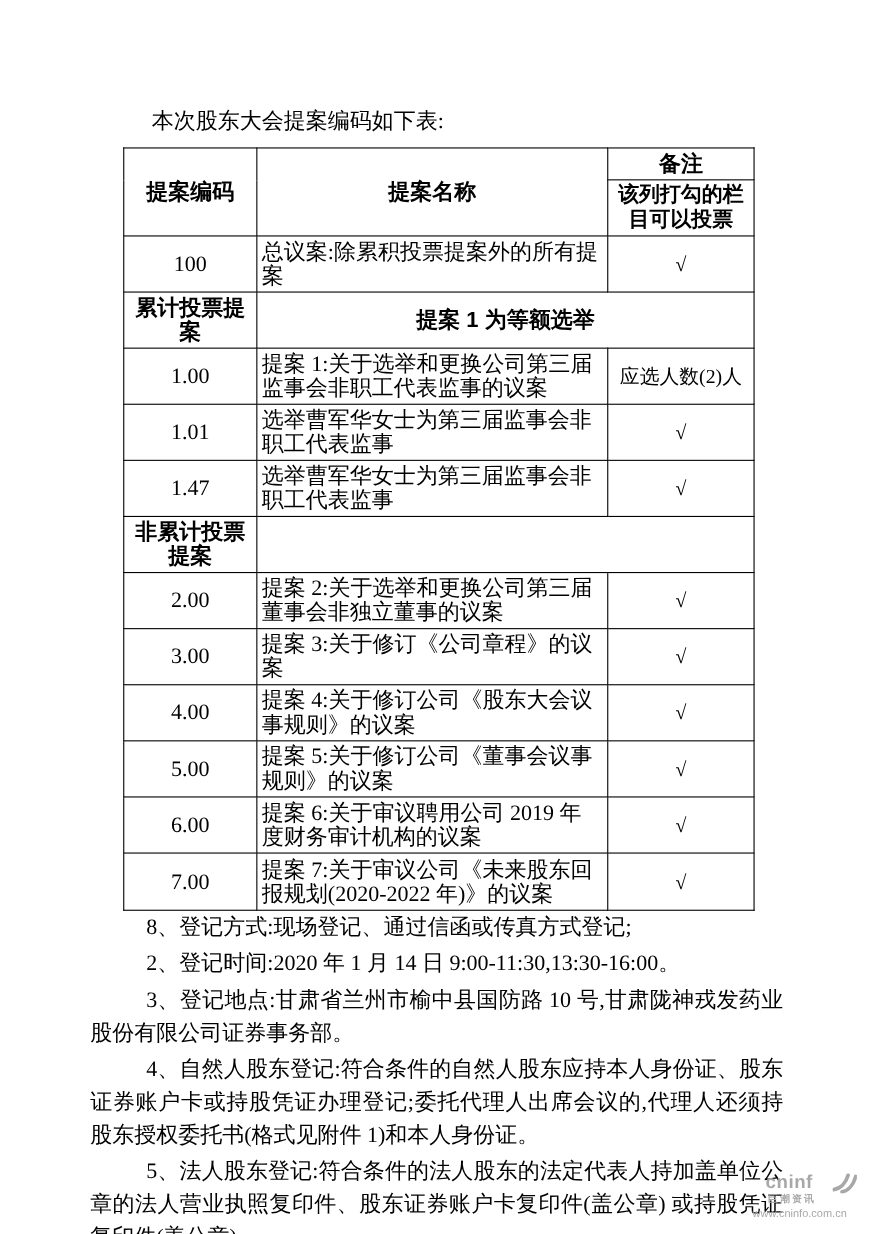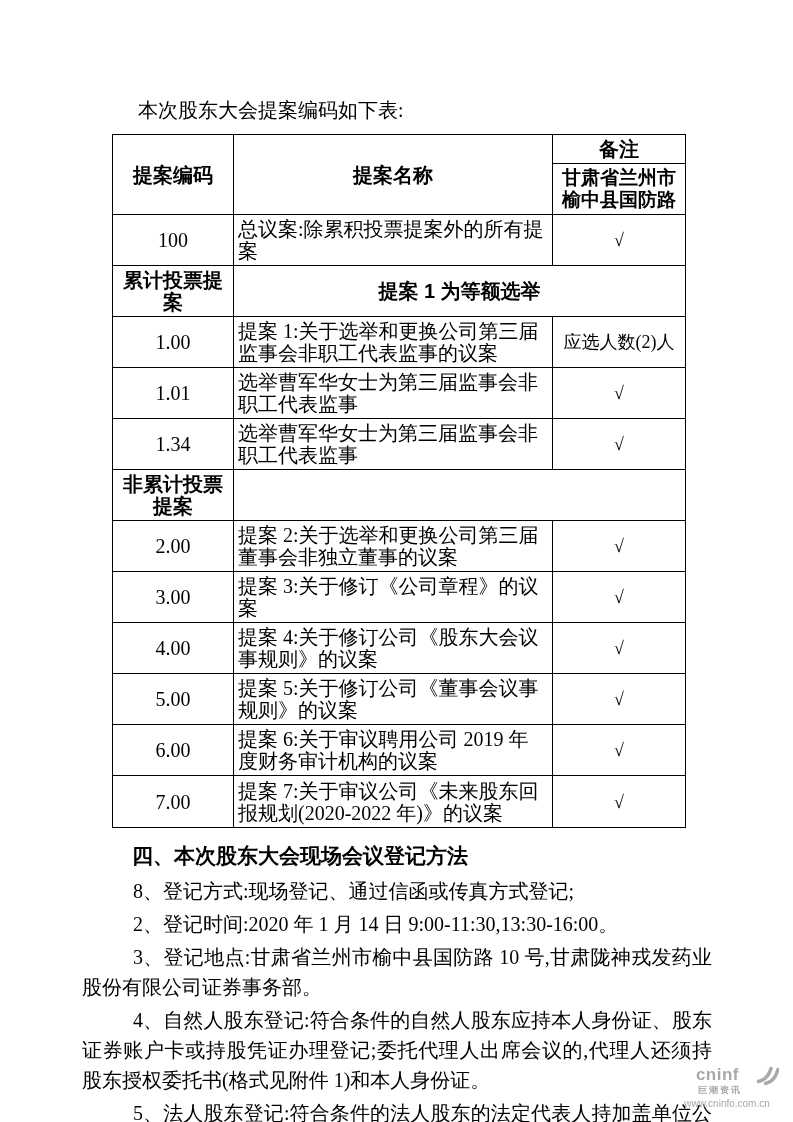--- a/index.html
+++ b/index.html
@@ -58,21 +58,21 @@
         <col style="width:319px">
         <col style="width:133px">
       </colgroup>
     <tbody>
       <tr class="h24">
         <td class="c bold" rowspan="2">提案编码</td>
         <td class="c bold" rowspan="2">提案名称</td>
         <td class="c bold remark-h1">备注</td>
       </tr>
       <tr class="h38">
-        <td class="c bold remark-h2">甘肃省兰州市榆中县国防路</td>
+        <td class="c bold remark-h2">该列打勾的栏目可以投票</td>
       </tr>
 
       <tr class="h38">
         <td class="c">100</td>
         <td class="l">总议案:除累积投票提案外的所有提案</td>
         <td class="c remark">√</td>
       </tr>
 
       <tr class="h40">
         <td class="c bold">累计投票提案</td>
@@ -83,21 +83,21 @@
         <td class="c">1.00</td>
         <td class="l">提案 1:关于选举和更换公司第三届监事会非职工代表监事的议案</td>
         <td class="c remark nowrap">应选人数(2)人</td>
       </tr>
       <tr class="h50">
         <td class="c">1.01</td>
         <td class="l">选举曹军华女士为第三届监事会非职工代表监事</td>
         <td class="c remark">√</td>
       </tr>
       <tr class="h50">
-        <td class="c">1.34</td>
+        <td class="c">1.47</td>
         <td class="l">选举曹军华女士为第三届监事会非职工代表监事</td>
         <td class="c remark">√</td>
       </tr>
 
       <tr class="h42">
         <td class="c bold">非累计投票提案</td>
         <td class="c" colspan="2"></td>
       </tr>
 
       <tr class="h50">
@@ -126,21 +126,20 @@
         <td class="c remark">√</td>
       </tr>
       <tr class="h52">
         <td class="c">7.00</td>
         <td class="l">提案 7:关于审议公司《未来股东回报规划(2020-2022 年)》的议案</td>
         <td class="c remark">√</td>
       </tr>
     </tbody>
   </table>
 
-  <p class="heading">四、本次股东大会现场会议登记方法</p>
   <p class="para">8、登记方式:现场登记、通过信函或传真方式登记;</p>
   <p class="para">2、登记时间:2020 年 1 月 14 日 9:00-11:30,13:30-16:00。</p>
   <p class="para">3、登记地点:甘肃省兰州市榆中县国防路 10 号,甘肃陇神戎发药业股份有限公司证券事务部。</p>
   <p class="para">4、自然人股东登记:符合条件的自然人股东应持本人身份证、股东证券账户卡或持股凭证办理登记;委托代理人出席会议的,代理人还须持股东授权委托书(格式见附件 1)和本人身份证。</p>
   <p class="para">5、法人股东登记:符合条件的法人股东的法定代表人持加盖单位公章的法人营业执照复印件、股东证券账户卡复印件(盖公章) 或持股凭证复印件(盖公章)、</p>
 </div>
 
 <div class="footer-logo">
   <div class="logo-row">
     <span class="logo-text">cninf</span>

